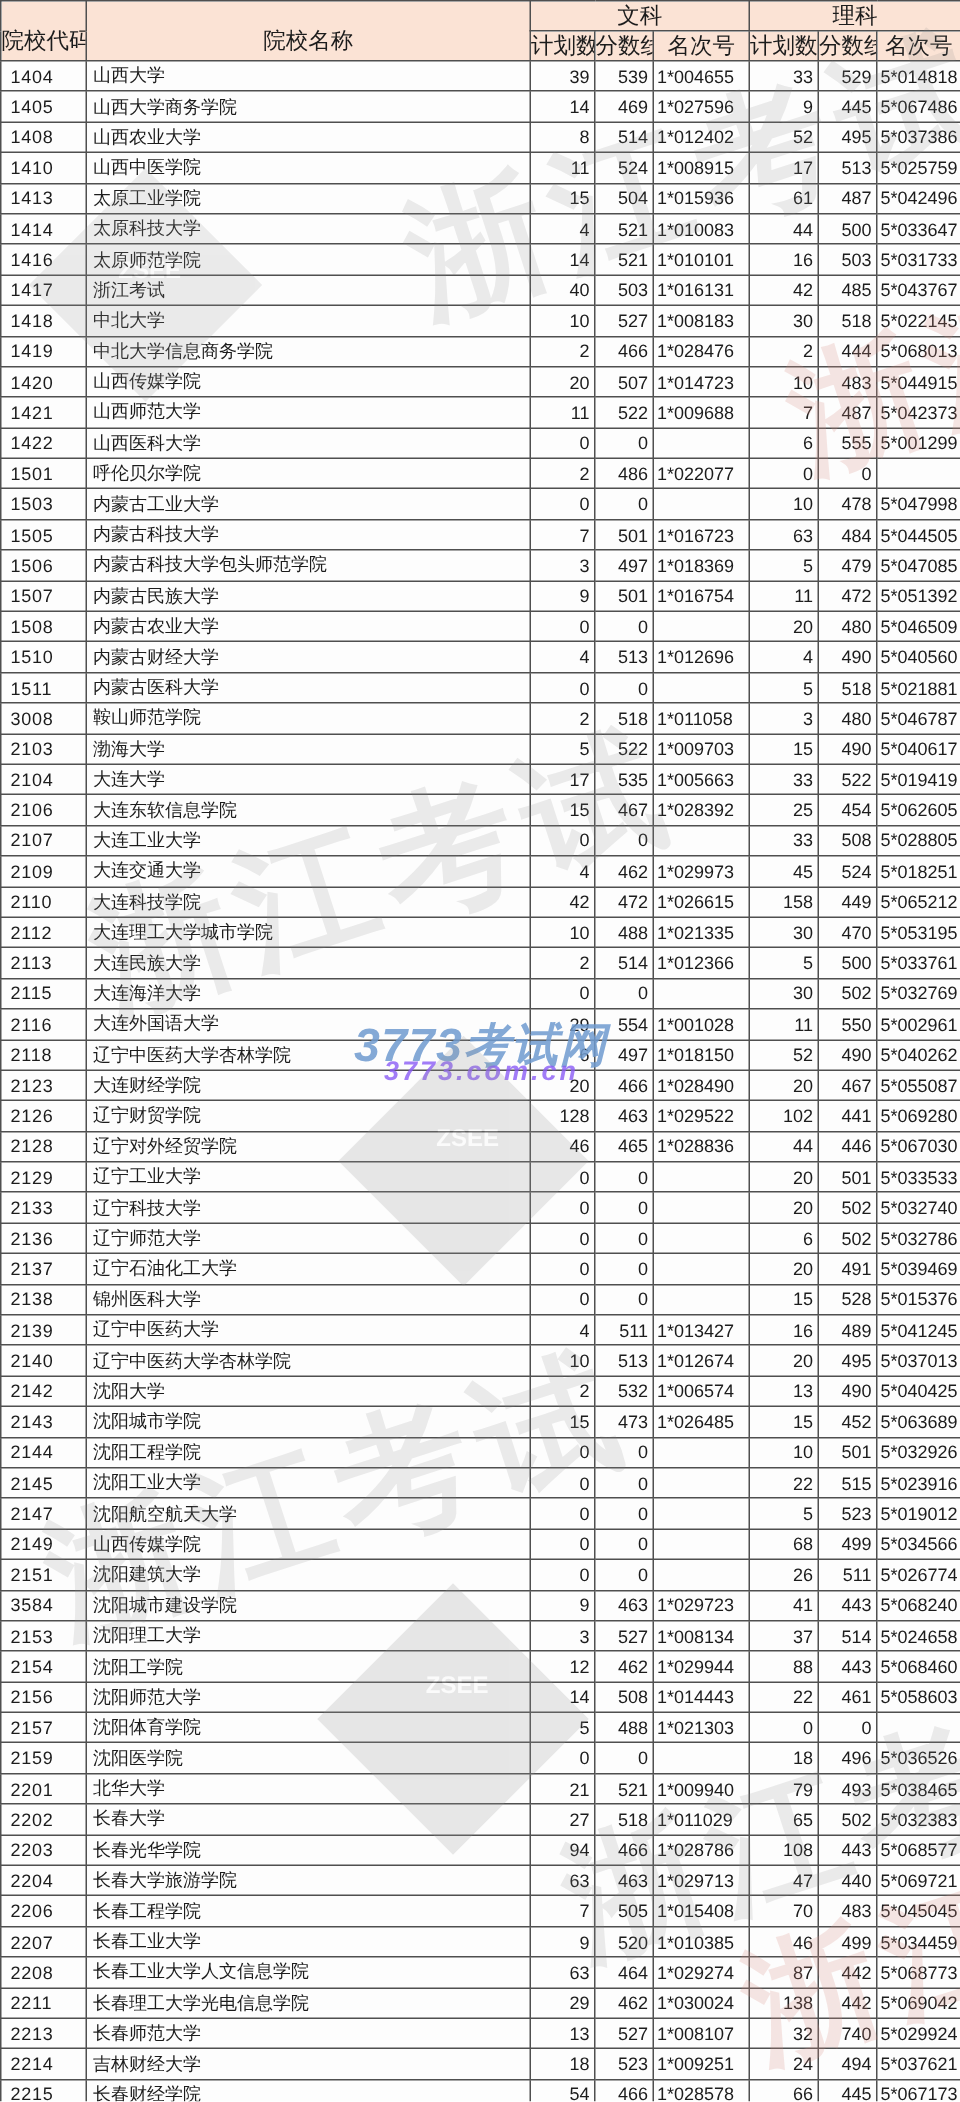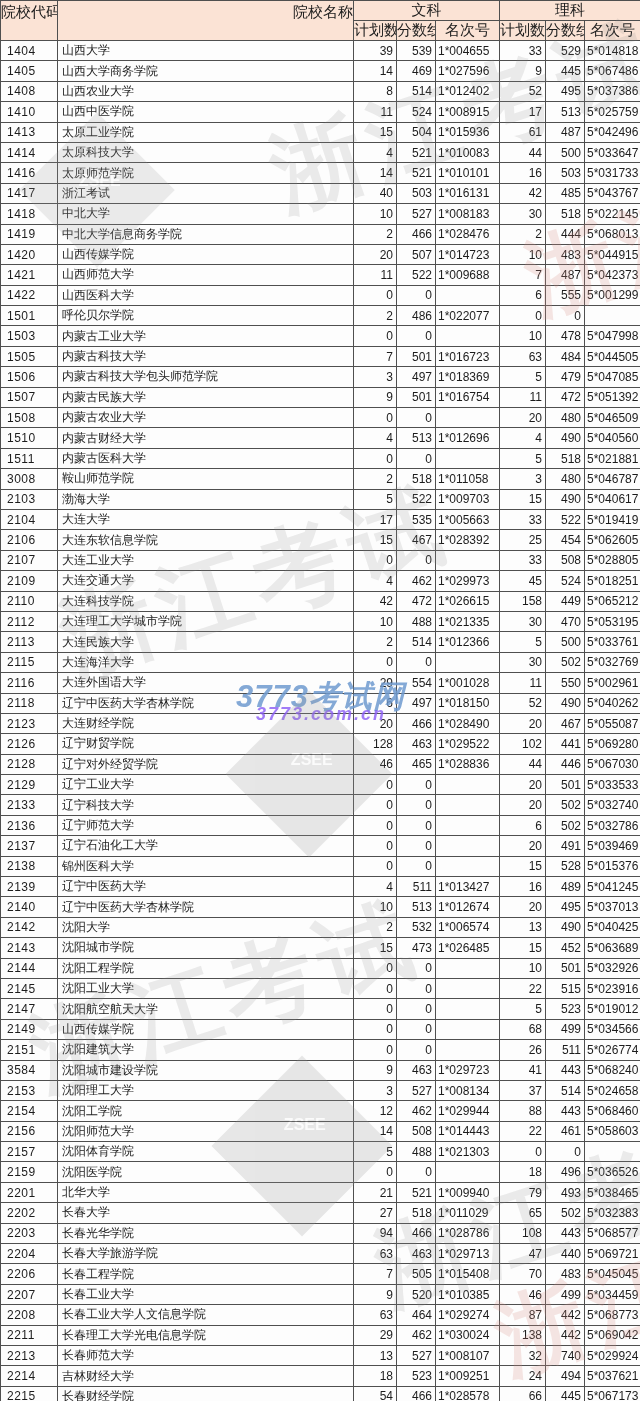--- a/index.html
+++ b/index.html
@@ -13,21 +13,21 @@
     padding:0;
   }
   .score-table thead th{
     background:#fbe3d5;
     font-weight:normal;
     text-align:center;
     font-size:15px;
   }
   .score-table thead tr.group-row{height:19px;}
   .score-table thead tr.sub-row{height:20px;}
-  .score-table thead th.span-head{vertical-align:bottom;padding-bottom:18px;text-align:right;}
+  .score-table thead th.span-head{vertical-align:bottom;padding-bottom:3px;}
   .score-table tbody td{height:19.4px;vertical-align:middle;}
   td.left{text-align:left;padding-left:4px;}
   td.right{text-align:right;padding-right:3px;}
   td.col-wr,td.col-lr{padding-left:2px;}
   td.col-c{padding-left:6px;letter-spacing:0.5px;}
   
   .wm{position:absolute;pointer-events:none;z-index:2;white-space:nowrap;}
   .wm-gray{
     font-size:92px;font-weight:bold;color:#8a8a8a;opacity:0.16;
     transform:rotate(-18deg);letter-spacing:8px;

